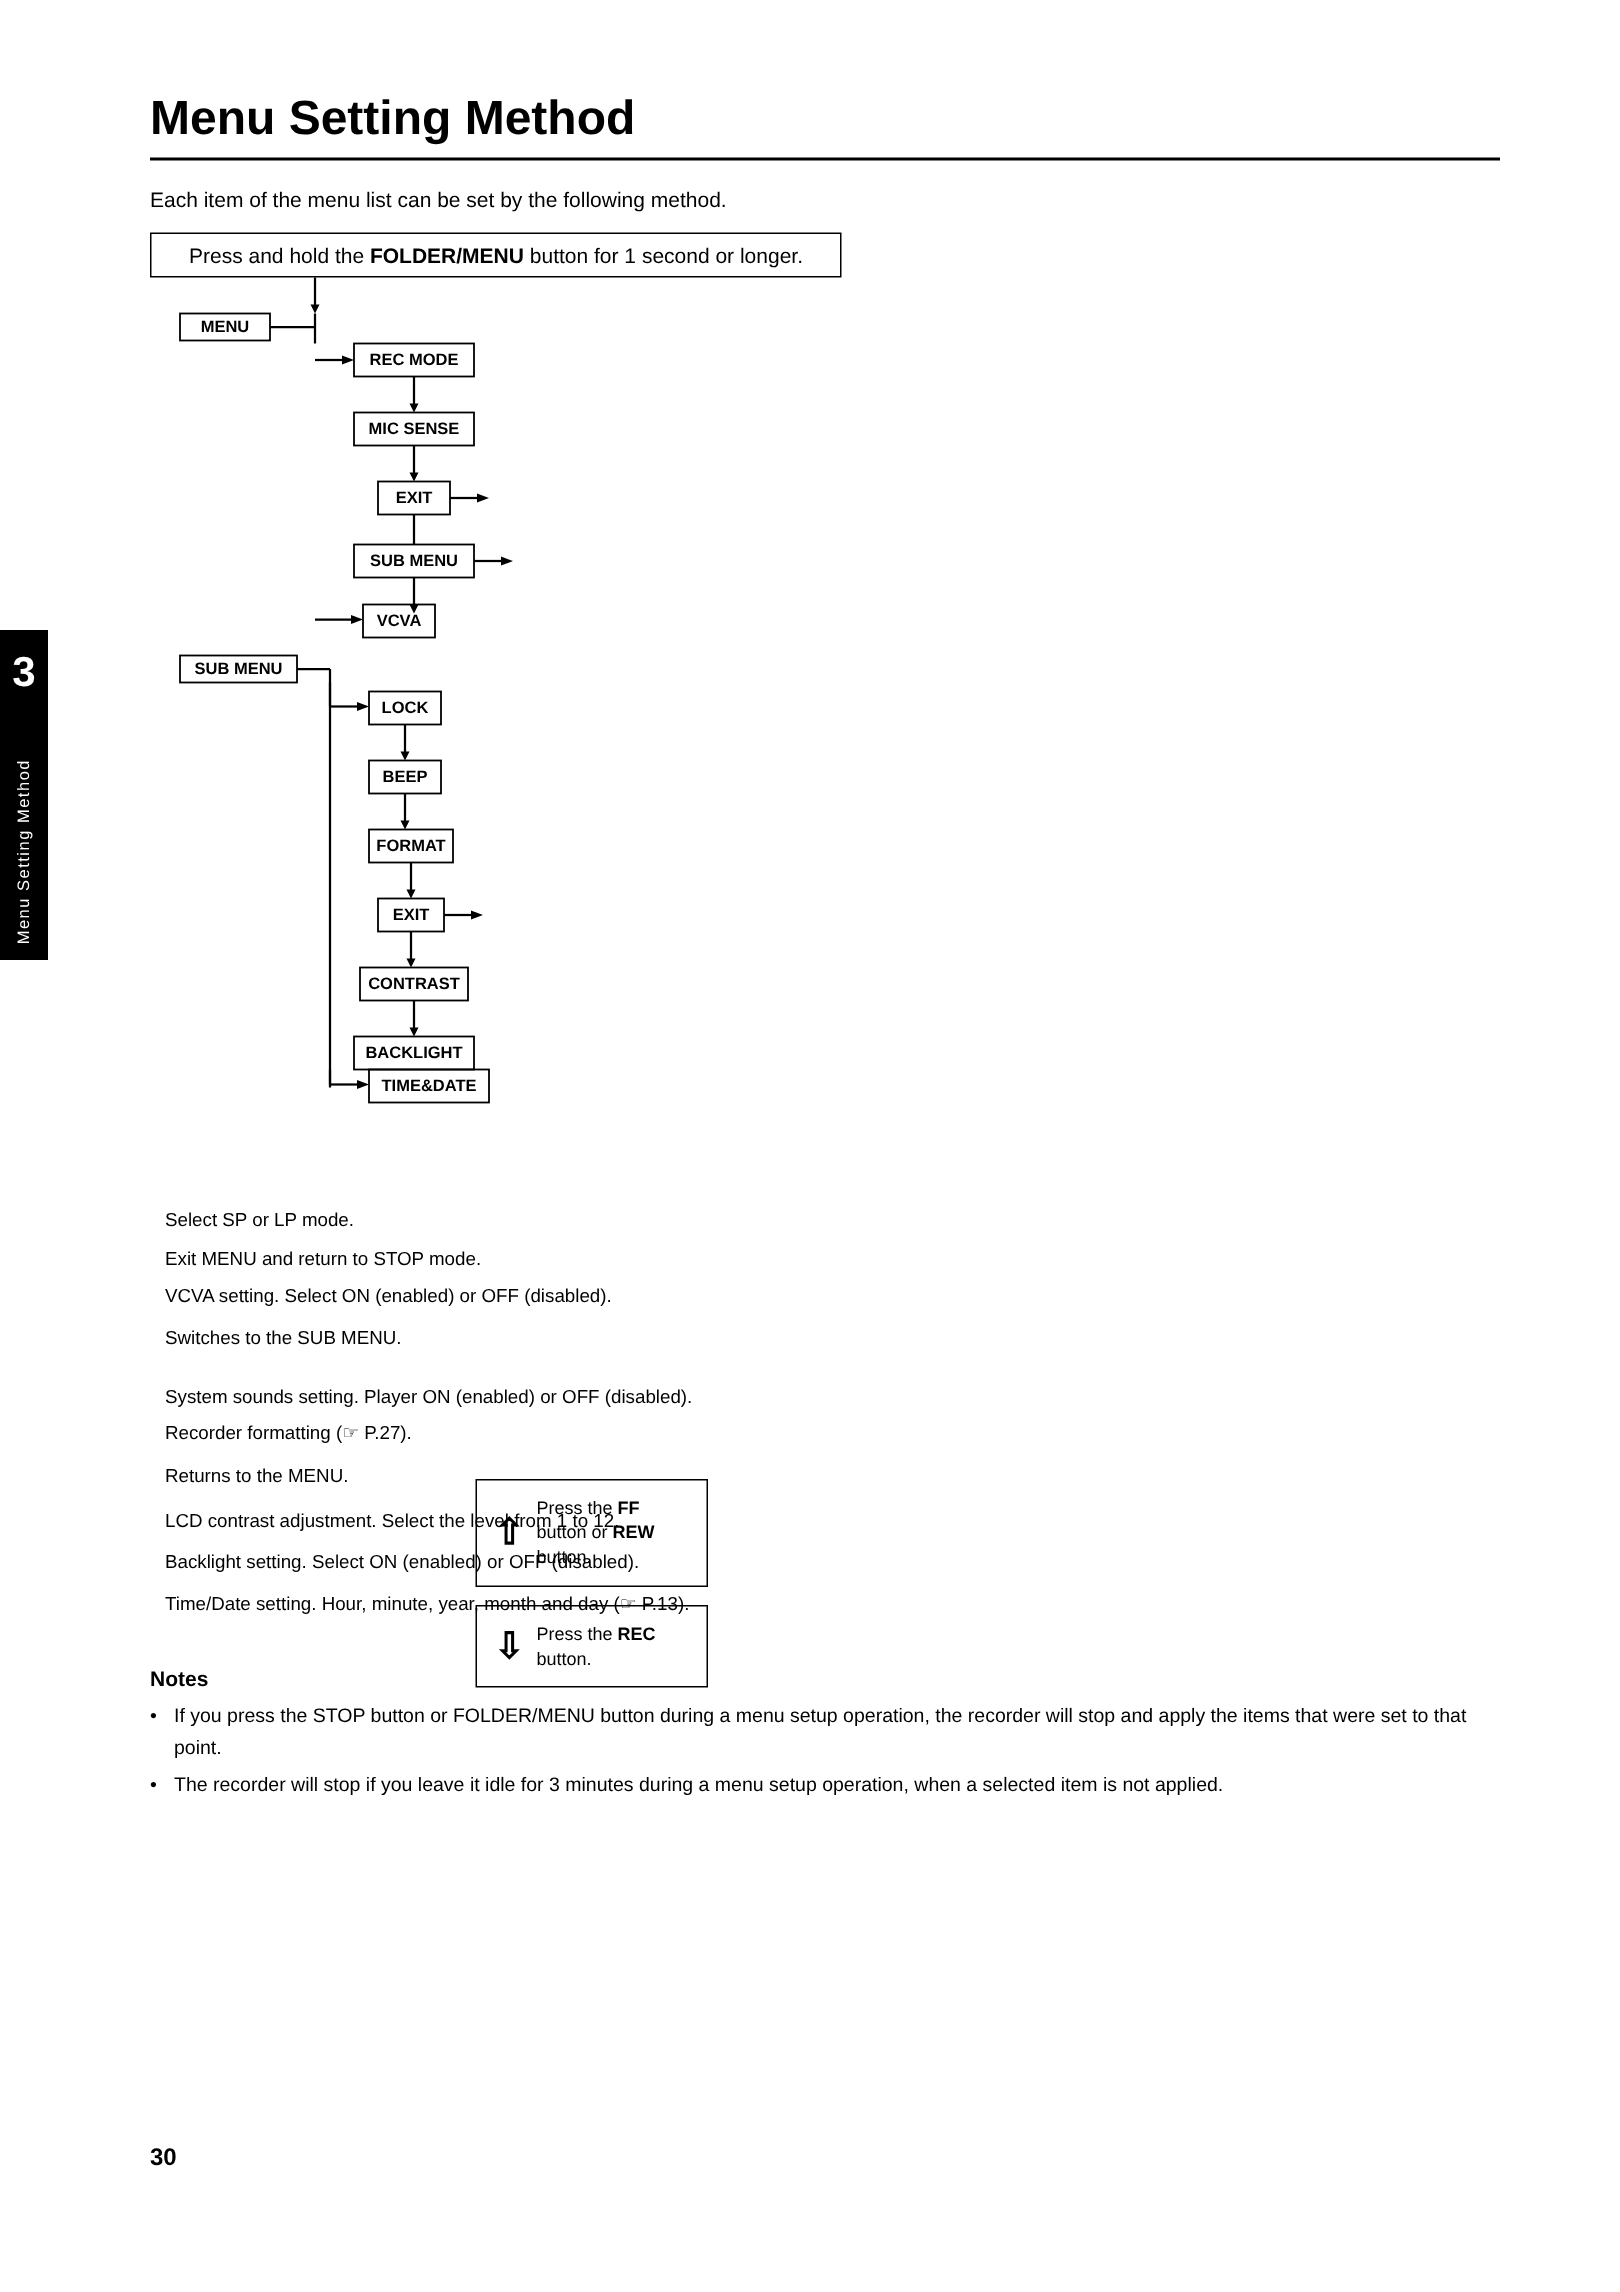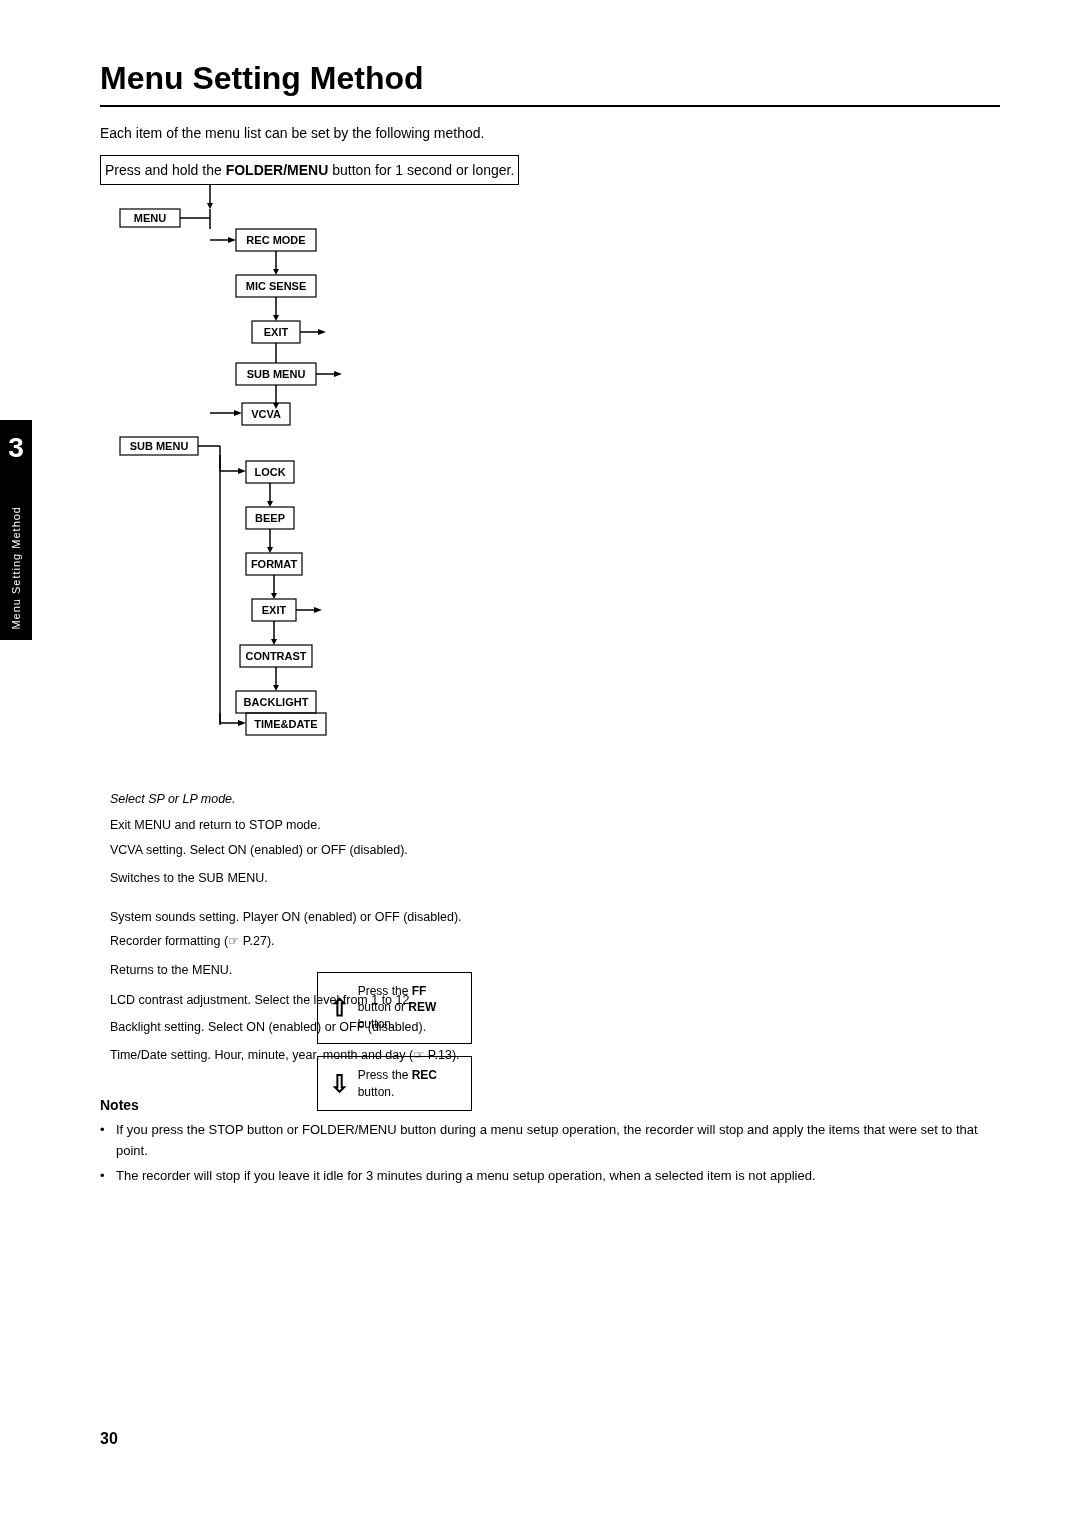--- a/index.html
+++ b/index.html
@@ -77,21 +77,21 @@
     }
 
     .intro-text {
       font-size: 14px;
       margin-bottom: 14px;
     }
 
     
     .top-box {
       border: 1px solid #000;
-      padding: 6px 4px;
+      padding: 6px 25px;
       display: inline-block;
       font-size: 14px;
       margin-bottom: 0;
     }
 
     
     .diagram-area {
       display: flex;
       flex-direction: column;
       align-items: flex-start;
@@ -266,21 +266,21 @@
       <rect x="146" y="528" width="80" height="22" fill="none" stroke="#000" stroke-width="1.2"></rect>
       <text x="186" y="542.5" text-anchor="middle" font-size="11" font-weight="bold">TIME&amp;DATE</text>
 
       <line x1="120" y1="270" x2="120" y2="540" stroke="#000" stroke-width="1.5"></line>
     </svg>
 
     <div style="flex:1; padding-left:10px; padding-top:8px; position:relative;">
 
       <div style="margin-bottom:0;">
 
-        <div style="margin-top:38px;font-style:italic;" class="desc-item">
+        <div style="margin-top:52px;" class="desc-item">
           <span>Select SP or LP mode.</span>
         </div>
 
 
         <div style="margin-top:8px;" class="desc-item">
           <span>Exit MENU and return to STOP mode.</span>
         </div>
 
         <div style="margin-top:8px;" class="desc-item">
           <span>VCVA setting. Select ON (enabled) or OFF (disabled).</span>

